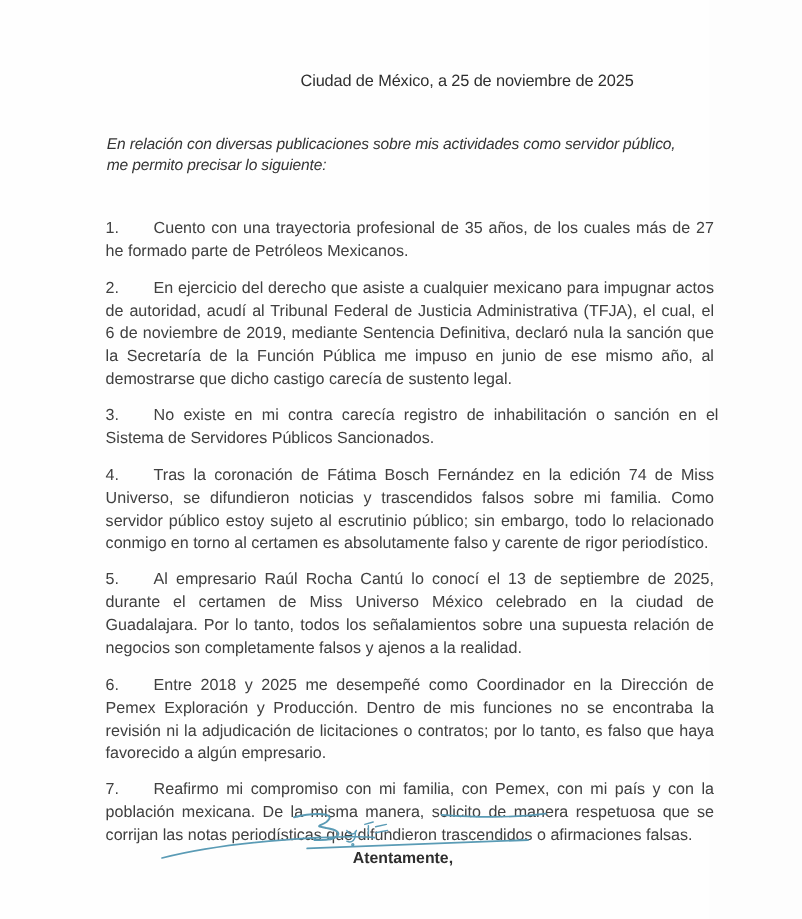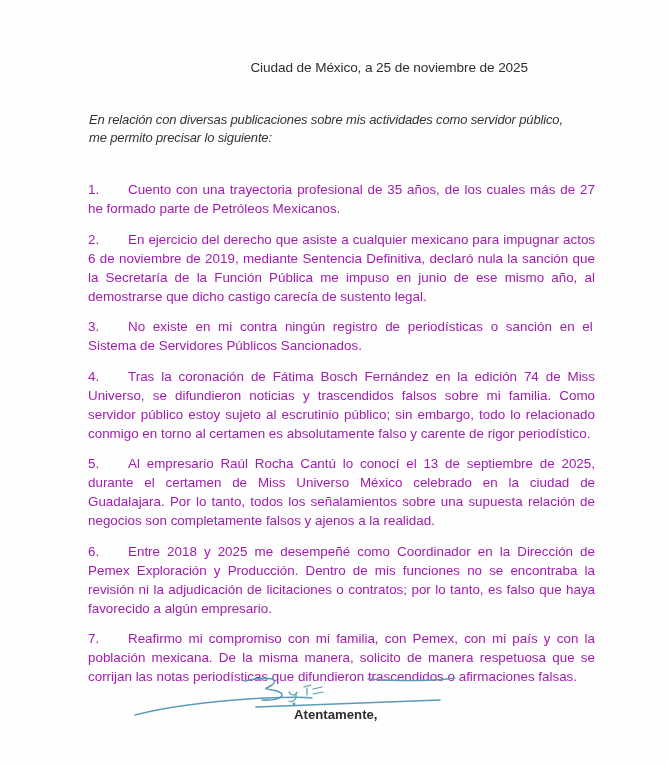--- a/index.html
+++ b/index.html
@@ -42,21 +42,21 @@
       color: #333;
       letter-spacing: -0.15px;
     }
     .intro .line { display: block; white-space: nowrap; }
     .body {
       position: absolute;
       left: 88px;
       top: 180px;
       width: 507px;
       font-size: 13.4px;
-      color: #a21caf;
+      color: #404040;
     }
     .para {
       margin: 0 0 11.5px 0;
       line-height: 19px;
     }
     .para .l {
       display: block;
       text-align: justify;
       text-align-last: justify;
       white-space: nowrap;
@@ -118,27 +118,28 @@
 
   <div class="body">
 
     <div class="para">
       <span class="l" style="text-align-last: left; text-align: left; display: block; word-spacing: 1.16px;"><span class="num">1.</span><span>Cuento con una trayectoria profesional de 35 años, de los cuales más de 27</span></span>
       <span class="l last">he formado parte de Petróleos Mexicanos.</span>
     </div>
 
     <div class="para">
       <span class="l" style="text-align-last: left; text-align: left; display: block; word-spacing: 0.3px;"><span class="num">2.</span><span>En ejercicio del derecho que asiste a cualquier mexicano para impugnar actos</span></span>
+      <span class="l" style="text-align-last: left; text-align: left; display: block; word-spacing: 1.25px;">de autoridad, acudí al Tribunal Federal de Justicia Administrativa (TFJA), el cual, el</span>
       <span class="l" style="text-align-last: left; text-align: left; display: block; word-spacing: 0.62px;">6 de noviembre de 2019, mediante Sentencia Definitiva, declaró nula la sanción que</span>
       <span class="l" style="text-align-last: left; text-align: left; display: block; word-spacing: 3.46px;">la Secretaría de la Función Pública me impuso en junio de ese mismo año, al</span>
       <span class="l last">demostrarse que dicho castigo carecía de sustento legal.</span>
     </div>
 
     <div class="para">
-      <span class="l" style="text-align-last: left; text-align: left; display: block; word-spacing: 3.99px;"><span class="num">3.</span><span>No existe en mi contra ningún registro de periodísticas o sanción en el</span></span>
+      <span class="l" style="text-align-last: left; text-align: left; display: block; word-spacing: 3.99px;"><span class="num">3.</span><span>No existe en mi contra carecía registro de inhabilitación o sanción en el</span></span>
       <span class="l last">Sistema de Servidores Públicos Sancionados.</span>
     </div>
 
     <div class="para">
       <span class="l" style="text-align-last: left; text-align: left; display: block; word-spacing: 3.17px;"><span class="num">4.</span><span>Tras la coronación de Fátima Bosch Fernández en la edición 74 de Miss</span></span>
       <span class="l" style="text-align-last: left; text-align: left; display: block; word-spacing: 4.41px;">Universo, se difundieron noticias y trascendidos falsos sobre mi familia. Como</span>
       <span class="l" style="text-align-last: left; text-align: left; display: block; word-spacing: 1.36px;">servidor público estoy sujeto al escrutinio público; sin embargo, todo lo relacionado</span>
       <span class="l last">conmigo en torno al certamen es absolutamente falso y carente de rigor periodístico.</span>
     </div>
 

